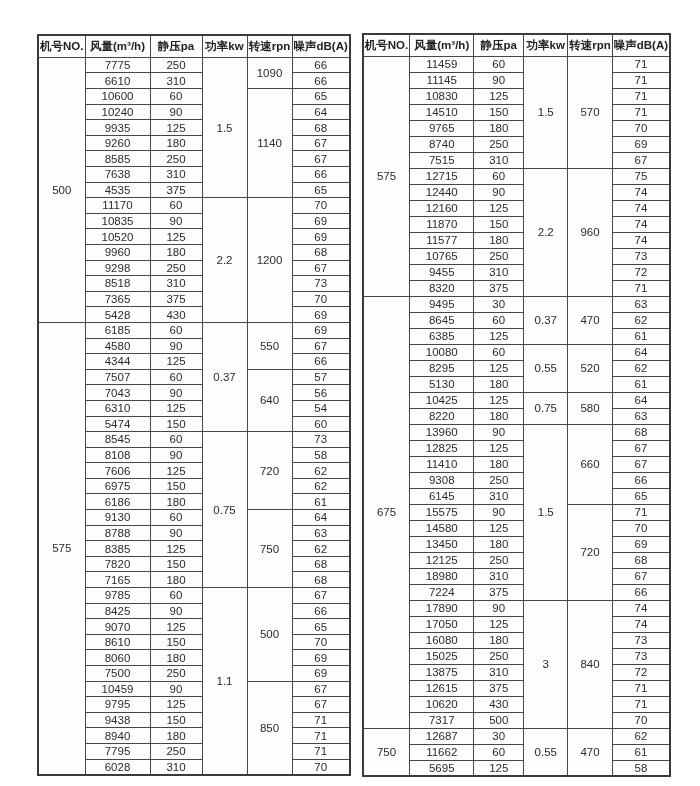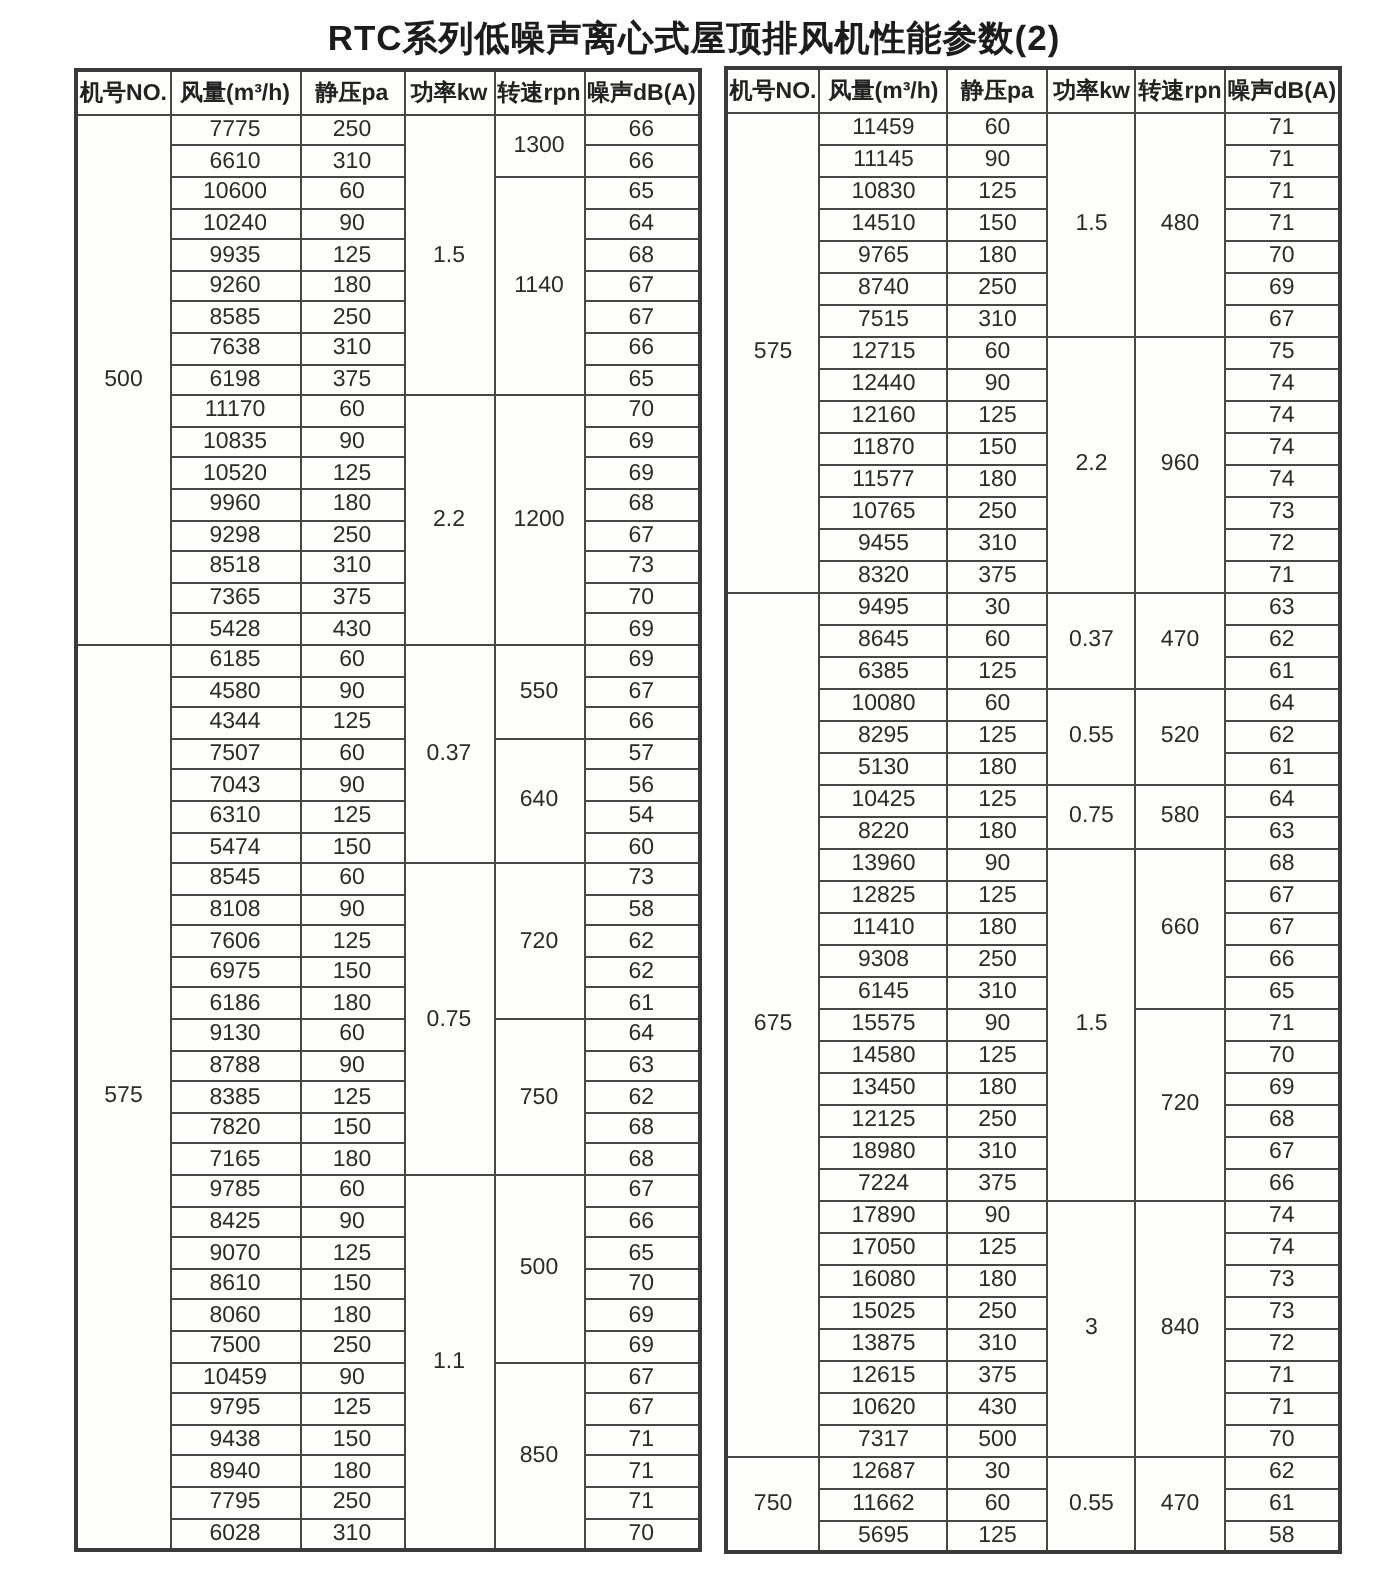--- a/index.html
+++ b/index.html
@@ -51,21 +51,20 @@
   .t-right col.c-flow{width:64px;}
   .t-right col.c-pressure{width:50px;}
   .t-right col.c-power{width:44px;}
   .t-right col.c-speed{width:44px;}
   .t-right col.c-noise{width:45px;}
 </style>
 </head>
 <body>
 
 <div class="page">
-  <div class="title">RTC系列低噪声离心式屋顶排风机性能参数(2)</div>
   <div class="tables">
     <table class="spec t-left">
       <colgroup>
         <col class="c-machine">
           <col class="c-flow">
           <col class="c-pressure">
         <col class="c-power">
           <col class="c-speed">
           <col class="c-noise">
       </colgroup>
@@ -78,21 +77,21 @@
             <th>转速rpn</th>
             <th>噪声dB(A)</th>
           </tr>
         </thead>
         <tbody>
           <tr>
             <td rowspan="17">500</td>
             <td>7775</td>
             <td>250</td>
             <td rowspan="9">1.5</td>
-            <td rowspan="2">1300</td>
+            <td rowspan="2">1090</td>
             <td>66</td>
           </tr>
           <tr>
             <td>6610</td>
             <td>310</td>
             <td>66</td>
           </tr>
           <tr>
             <td>10600</td>
             <td>60</td>
@@ -118,21 +117,21 @@
             <td>8585</td>
             <td>250</td>
             <td>67</td>
           </tr>
           <tr>
             <td>7638</td>
             <td>310</td>
             <td>66</td>
           </tr>
           <tr>
-            <td>6198</td>
+            <td>4535</td>
             <td>375</td>
             <td>65</td>
           </tr>
           <tr>
             <td>11170</td>
             <td>60</td>
             <td rowspan="8">2.2</td>
             <td rowspan="8">1200</td>
             <td>70</td>
           </tr>
@@ -346,21 +345,21 @@
             <th>转速rpn</th>
             <th>噪声dB(A)</th>
           </tr>
         </thead>
         <tbody>
           <tr>
             <td rowspan="15">575</td>
             <td>11459</td>
             <td>60</td>
             <td rowspan="7">1.5</td>
-            <td rowspan="7">480</td>
+            <td rowspan="7">570</td>
             <td>71</td>
           </tr>
           <tr>
             <td>11145</td>
             <td>90</td>
             <td>71</td>
           </tr>
           <tr>
             <td>10830</td>
             <td>125</td>

